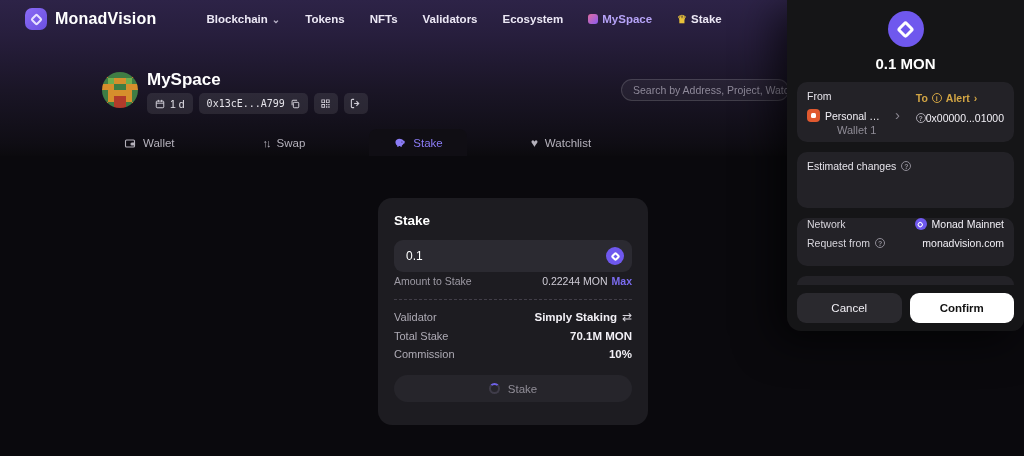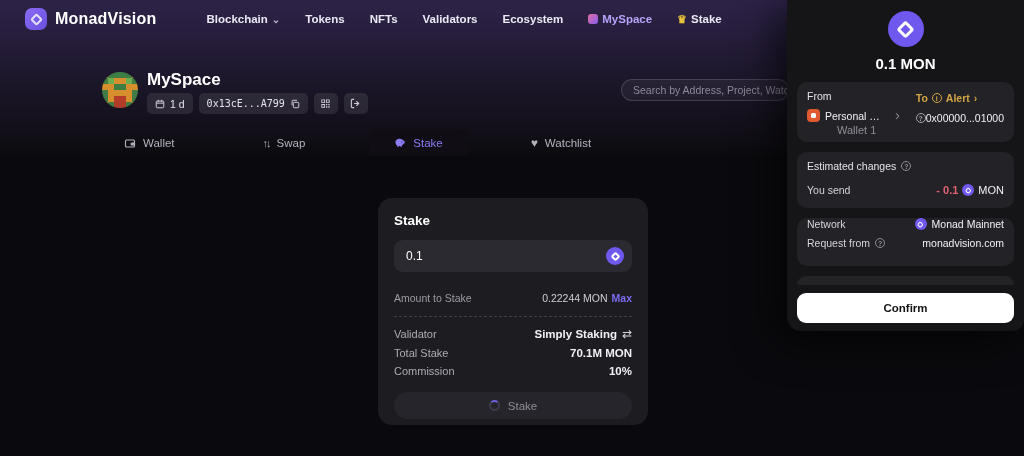--- a/index.html
+++ b/index.html
@@ -45,21 +45,21 @@
   .heart-glyph { font-size:12px; color:#b5b2bc; }
   
   .stake-card { position:absolute; left:378px; top:198px; width:270px; height:227px; background:#1d1c21; border-radius:14px; padding:15px 16px; }
   .stake-title { font-size:13.5px; font-weight:bold; }
   .amount-input { margin-top:12px; height:32px; background:#2b2a31; border-radius:9px; display:flex; align-items:center; padding:0 8px 0 12px; }
   .amount-input .val { flex:1; font-size:12px; color:#fff; }
   .mon-icon { background:#6f58ee; border-radius:50%; display:flex; align-items:center; justify-content:center; flex:none; }
   .mon-icon .dmd { border:2px solid #fff; border-radius:2px; transform:rotate(45deg); }
   .mon-18 { width:18px; height:18px; } .mon-18 .dmd { width:7px; height:7px; }
   .mon-12 { width:12px; height:12px; } .mon-12 .dmd { width:4.5px; height:4.5px; border-width:1.5px; }
-  .amount-row { margin-top:20px; display:flex; justify-content:space-between; font-size:10.5px; }
+  .amount-row { margin-top:3px; display:flex; justify-content:space-between; font-size:10.5px; }
   .amount-row .lbl { color:#9d9aa4; }
   .amount-row .bal { color:#cfccd6; }
   .amount-row .max { color:#7b6cf0; font-weight:bold; margin-left:4px; cursor:pointer; }
   .dash-divider { margin:12px 0 10px; border-top:1.5px dashed #413e48; }
   .detail-row { display:flex; justify-content:space-between; align-items:center; margin:6px 0; }
   .detail-row .lbl { font-size:11px; color:#aeabb5; }
   .detail-row .val { font-size:11.5px; font-weight:bold; color:#f2f0f6; display:flex; align-items:center; gap:5px; }
   .swap-h { font-weight:normal; color:#d6d4db; font-size:12px; cursor:pointer; }
   .stake-btn { margin-top:15px; height:27px; border-radius:13.5px; background:#26252b; display:flex; align-items:center; justify-content:center; gap:8px; cursor:pointer; }
   .stake-btn .label { font-size:11.5px; color:#908d97; }
@@ -291,30 +291,20 @@
           <span>0x00000...01000</span>
         </div>
       </div>
     </div>
 
     <div class="m-card est-card">
       <div class="est-title">
         <span>Estimated changes</span>
         <span class="circ-icon">?</span>
       </div>
-      <div class="est-row">
-        <span class="lbl">You send</span>
-        <span class="right">
-          <span class="neg">- 0.1</span>
-          <span class="mon-icon mon-12">
-              <span class="dmd"></span>
-            </span>
-          <span class="send-token">MON</span>
-        </span>
-      </div>
     </div>
 
     <div class="m-card net-card">
       <div class="net-row">
         <span class="lbl">
             <span>Network</span>
           </span>
         <span class="val">
           <span class="mon-icon mon-12">
               <span class="dmd"></span>
@@ -329,16 +319,17 @@
         </span>
         <span class="val">
             <span>monadvision.com</span>
           </span>
       </div>
     </div>
 
     <div class="sliver"></div>
 
     <div class="modal-btns">
+      <button class="btn btn-cancel">Cancel</button>
       <button class="btn btn-confirm">Confirm</button>
     </div>
   </div>
 </div>
 
 </body></html>

